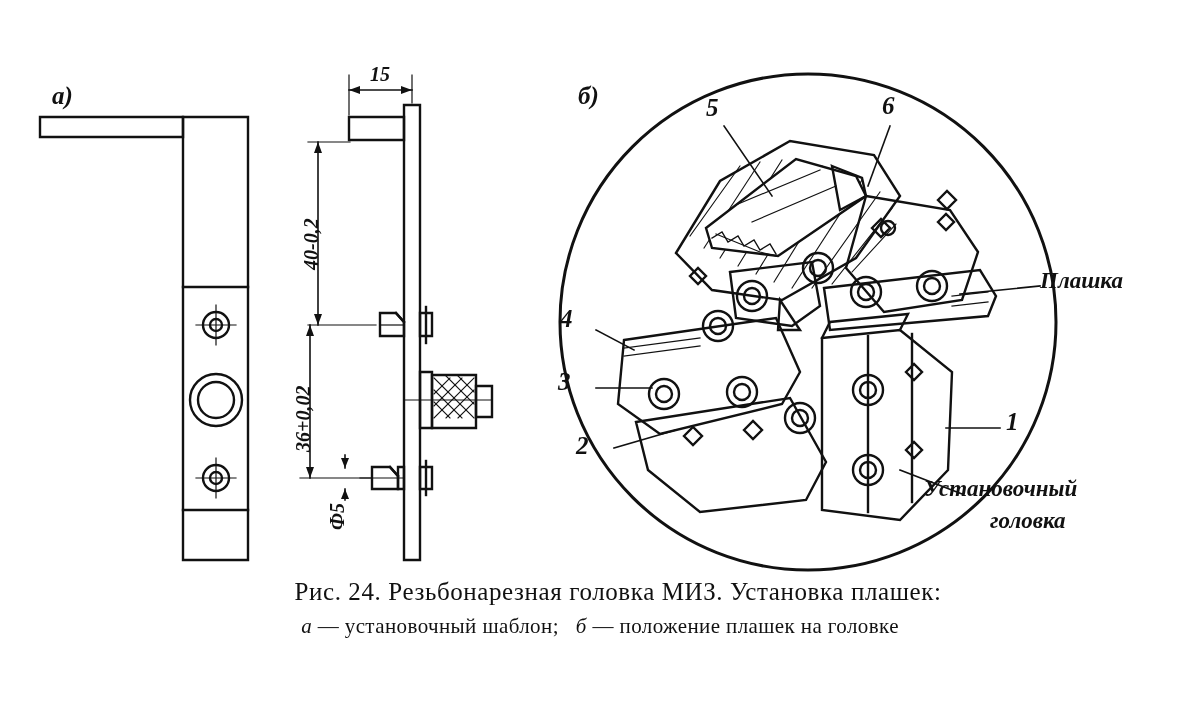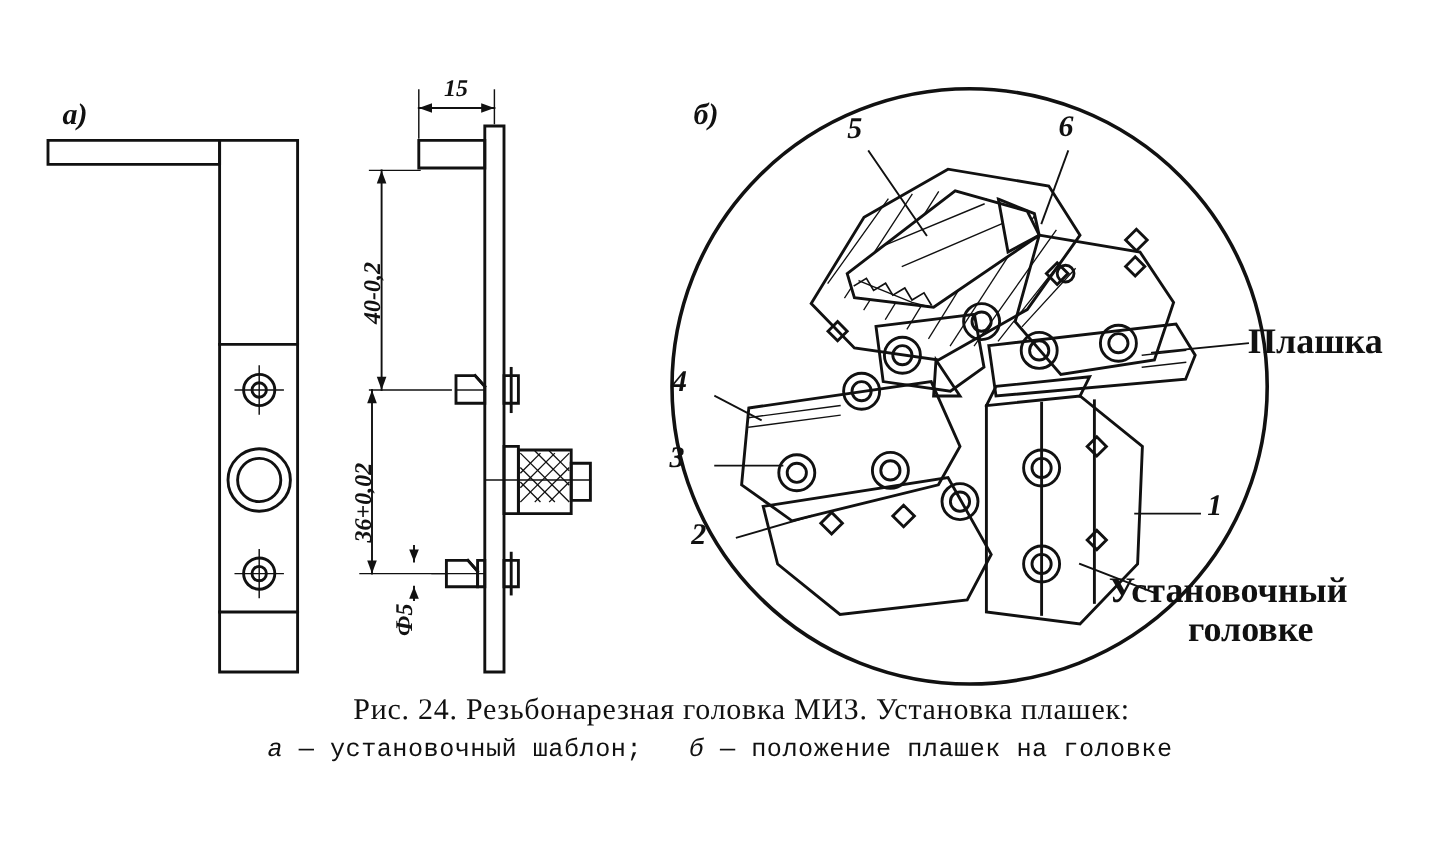--- a/index.html
+++ b/index.html
@@ -38,21 +38,22 @@
     font-style: italic;
     font-size: 20px;
     font-weight: bold;
   }
   .num-label {
     font-style: italic;
     font-size: 25px;
     font-weight: bold;
   }
   .callout-label {
-    font-size: 30px;
+    font-style: italic;
+    font-size: 23px;
     font-weight: bold;
   }
   .vertical-dim {
     transform-origin: 0 0;
     transform: rotate(-90deg);
   }
   .caption-block {
     position: absolute;
     left: 0;
     top: 578px;
@@ -62,21 +63,21 @@
   .caption-main {
     font-size: 25px;
     letter-spacing: 0.6px;
     margin-bottom: 8px;
     font-family: "Liberation Serif", serif;
     margin-left: 36px;
   }
   .caption-sub {
     font-size: 21px;
     letter-spacing: 0.4px;
-    font-family: Liberation Mono, monospace;
+    font-family: Liberation Serif, serif;
   }
   .caption-sub i { font-style: italic; }
 </style>
 </head>
 <body>
 
 <div id="page">
 
   <svg class="fig-svg" viewBox="0 0 1200 708">
     <g fill="none" stroke="#111111" stroke-width="2.4" stroke-linecap="square">
@@ -273,21 +274,21 @@
   <div class="lbl num-label" style="left:558px; top:368px;">3</div>
 
   <div class="lbl num-label" style="left:576px; top:432px;">2</div>
 
   <div class="lbl num-label" style="left:1006px; top:408px;">1</div>
 
   <div class="lbl callout-label" style="left:1040px; top:268px;">Плашка</div>
 
   <div class="lbl callout-label" style="left:924px; top:476px;">Установочный</div>
 
-  <div class="lbl callout-label" style="left:990px; top:508px;">головке</div>
+  <div class="lbl callout-label" style="left:990px; top:508px;">головка</div>
 
   <div class="caption-block">
     <div class="caption-main">Рис. 24. Резьбонарезная головка МИЗ. Установка плашек:</div>
     <div class="caption-sub">
       <i>а</i>
       <span>— установочный шаблон;</span>
       &nbsp;
       <i>б</i>
       <span>— положение плашек на головке</span>
     </div>

